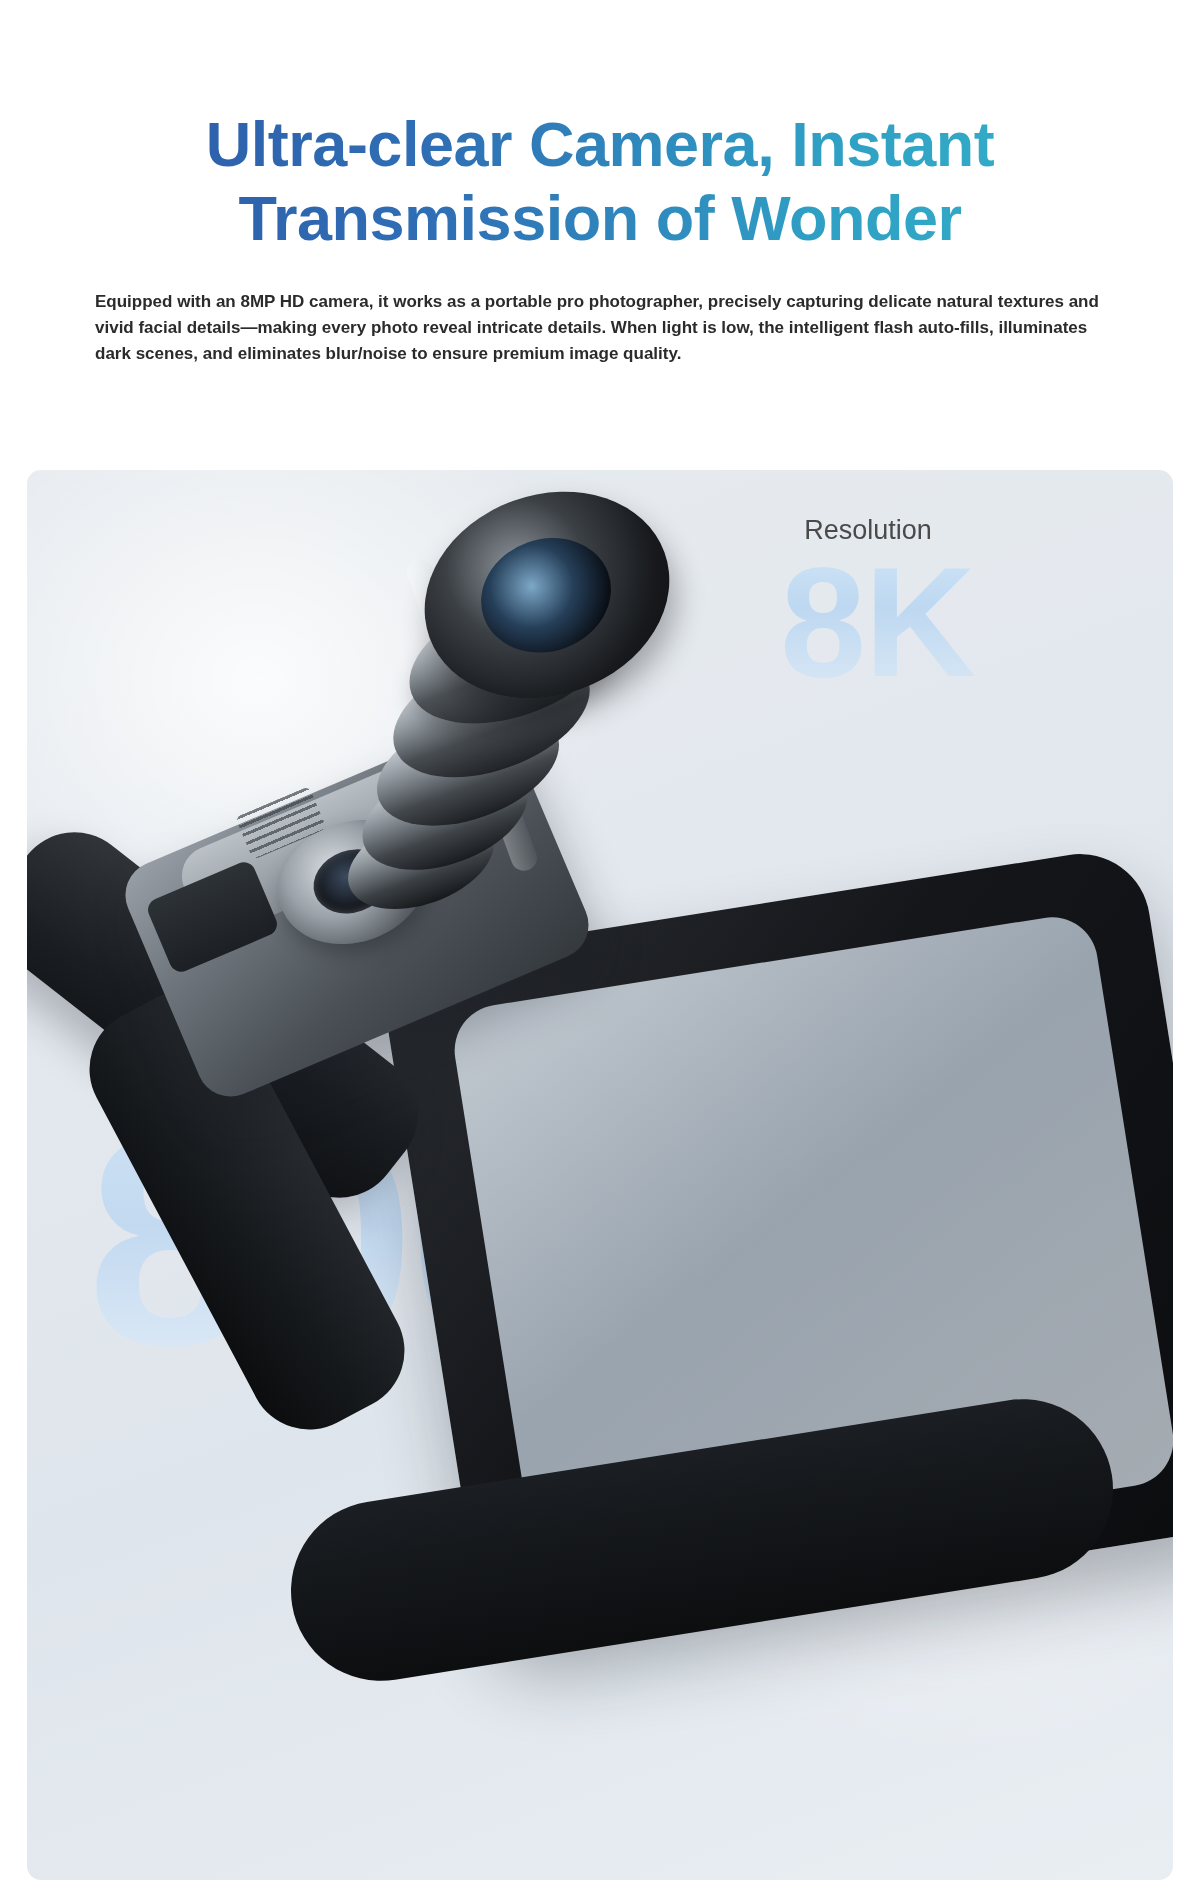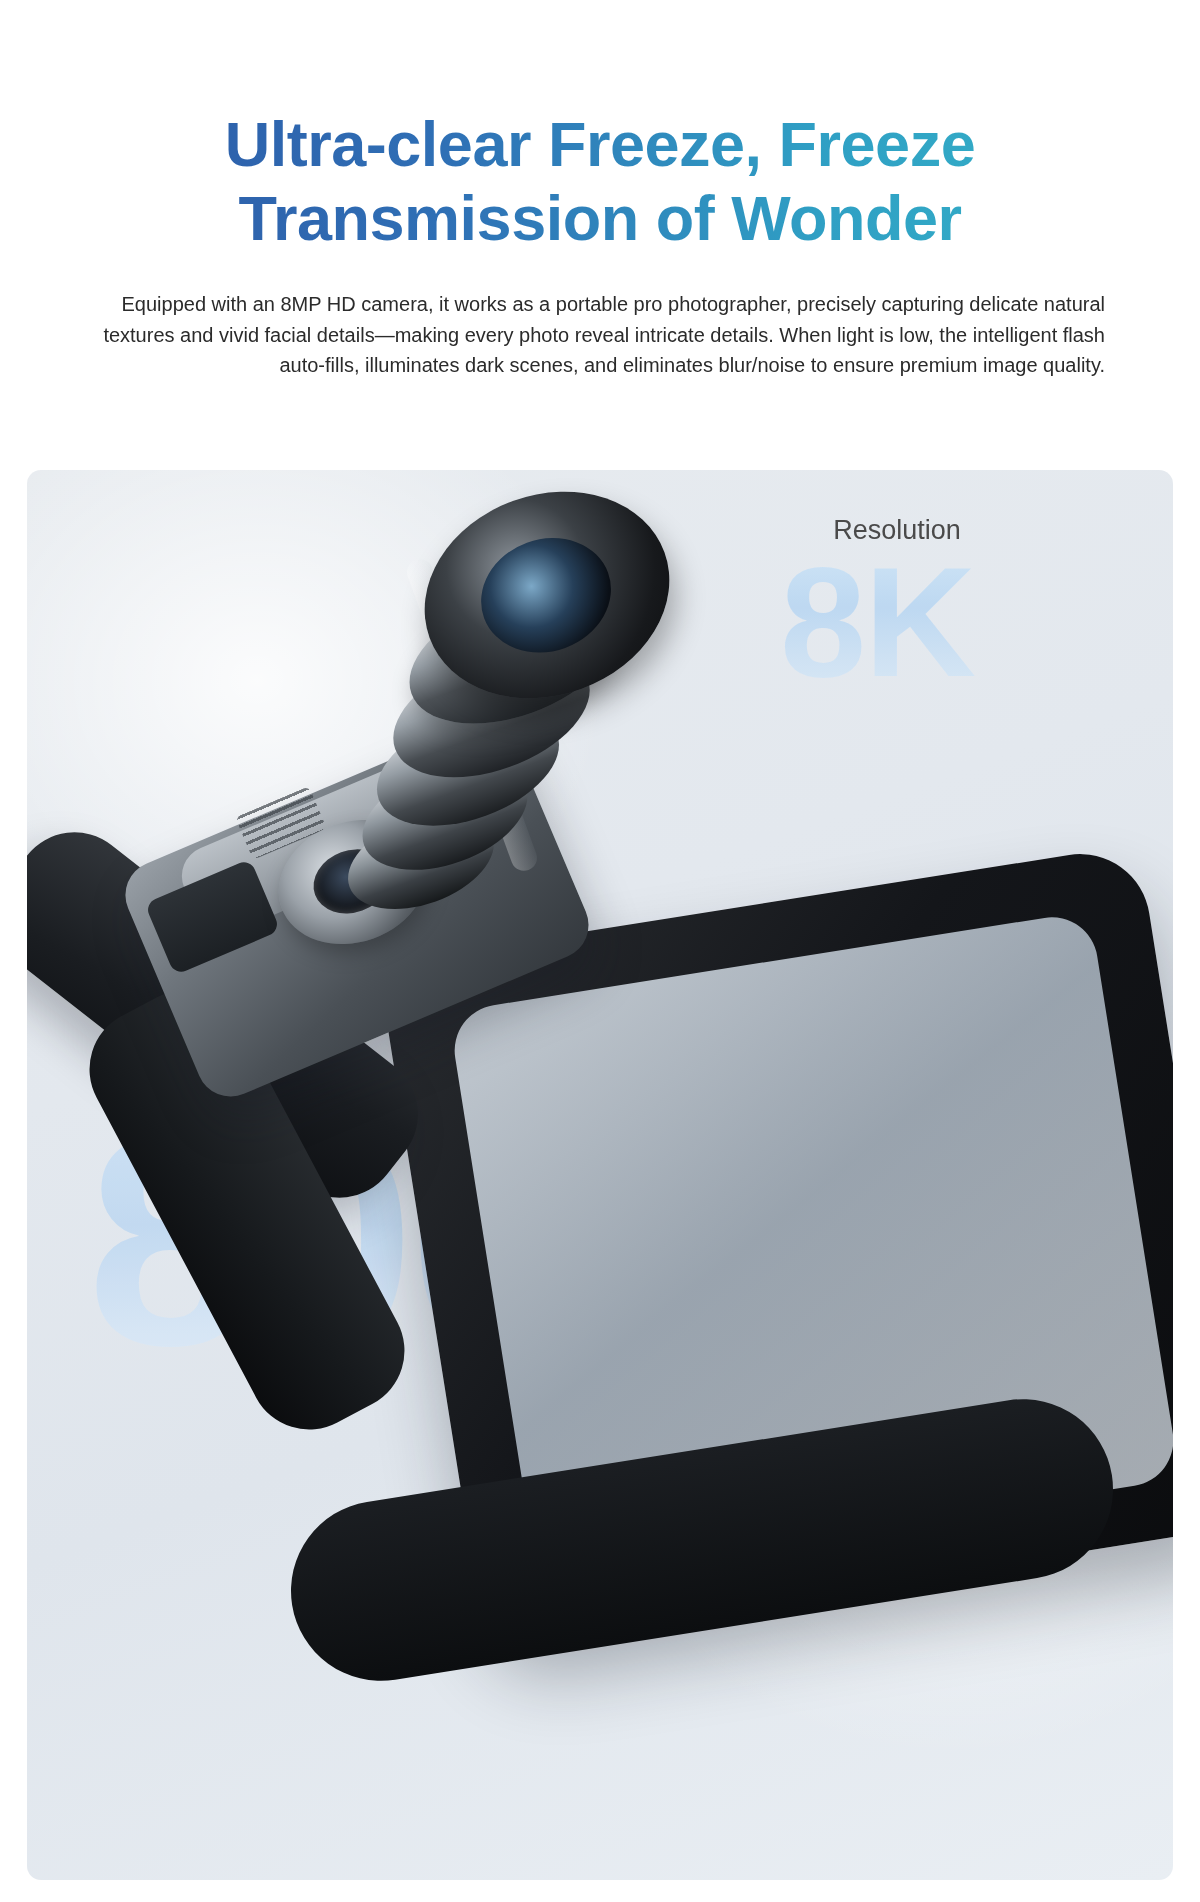--- a/index.html
+++ b/index.html
@@ -53,24 +53,25 @@
     margin: 18px auto 0 auto;
     font-size: 31px;
     color: #8c8c8c;
     font-weight: 400;
     letter-spacing: 0.1px;
   }
 
   .paragraph {
     margin: 34px auto 0 auto;
     width: 1010px;
-    font-size: 20px;
+    font-size: 17px;
     line-height: 1.52;
     color: #2b2b2b;
-    text-align: right;
+    text-align: left;
+    font-weight: bold;
   }
 
   
   .hero {
     position: absolute;
     left: 27px;
     top: 470px;
     width: 1146px;
     height: 1410px;
     border-radius: 14px;
@@ -93,21 +94,21 @@
   .amb2 {
     position: absolute;
     right: -160px; bottom: 120px;
     width: 760px; height: 700px;
     background: radial-gradient(closest-side, rgba(255,255,255,0.6), rgba(255,255,255,0));
   }
 
   
   .res-label {
     position: absolute;
-    left: 740px;
+    left: 711px;
     top: 45px;
     width: 260px;
     text-align: center;
     font-size: 27px;
     color: #4a4a4a;
   }
   .res-value {
     position: absolute;
     left: 690px;
     top: 75px;
@@ -312,21 +313,21 @@
     opacity: 0.5;
   }
 </style>
 </head>
 <body>
 
 <div class="page">
 
   <div class="header">
     <h1 class="headline">
-      <span class="l1 grad-text">Ultra-clear Freeze, Freeze</span>
+      <span class="l1 grad-text">Ultra-clear Camera, Instant</span>
       <span class="l2 grad-text">Transmission of Wonder</span>
     </h1>
     <p class="paragraph">Equipped with an 8MP HD camera, it works as a portable pro photographer, precisely capturing delicate natural textures and vivid facial details—making every photo reveal intricate details. When light is low, the intelligent flash auto-fills, illuminates dark scenes, and eliminates blur/noise to ensure premium image quality.</p>
   </div>
 
   <div class="hero">
     <div class="hero-inner">
       <div class="amb1"></div>
       <div class="amb2"></div>
 

